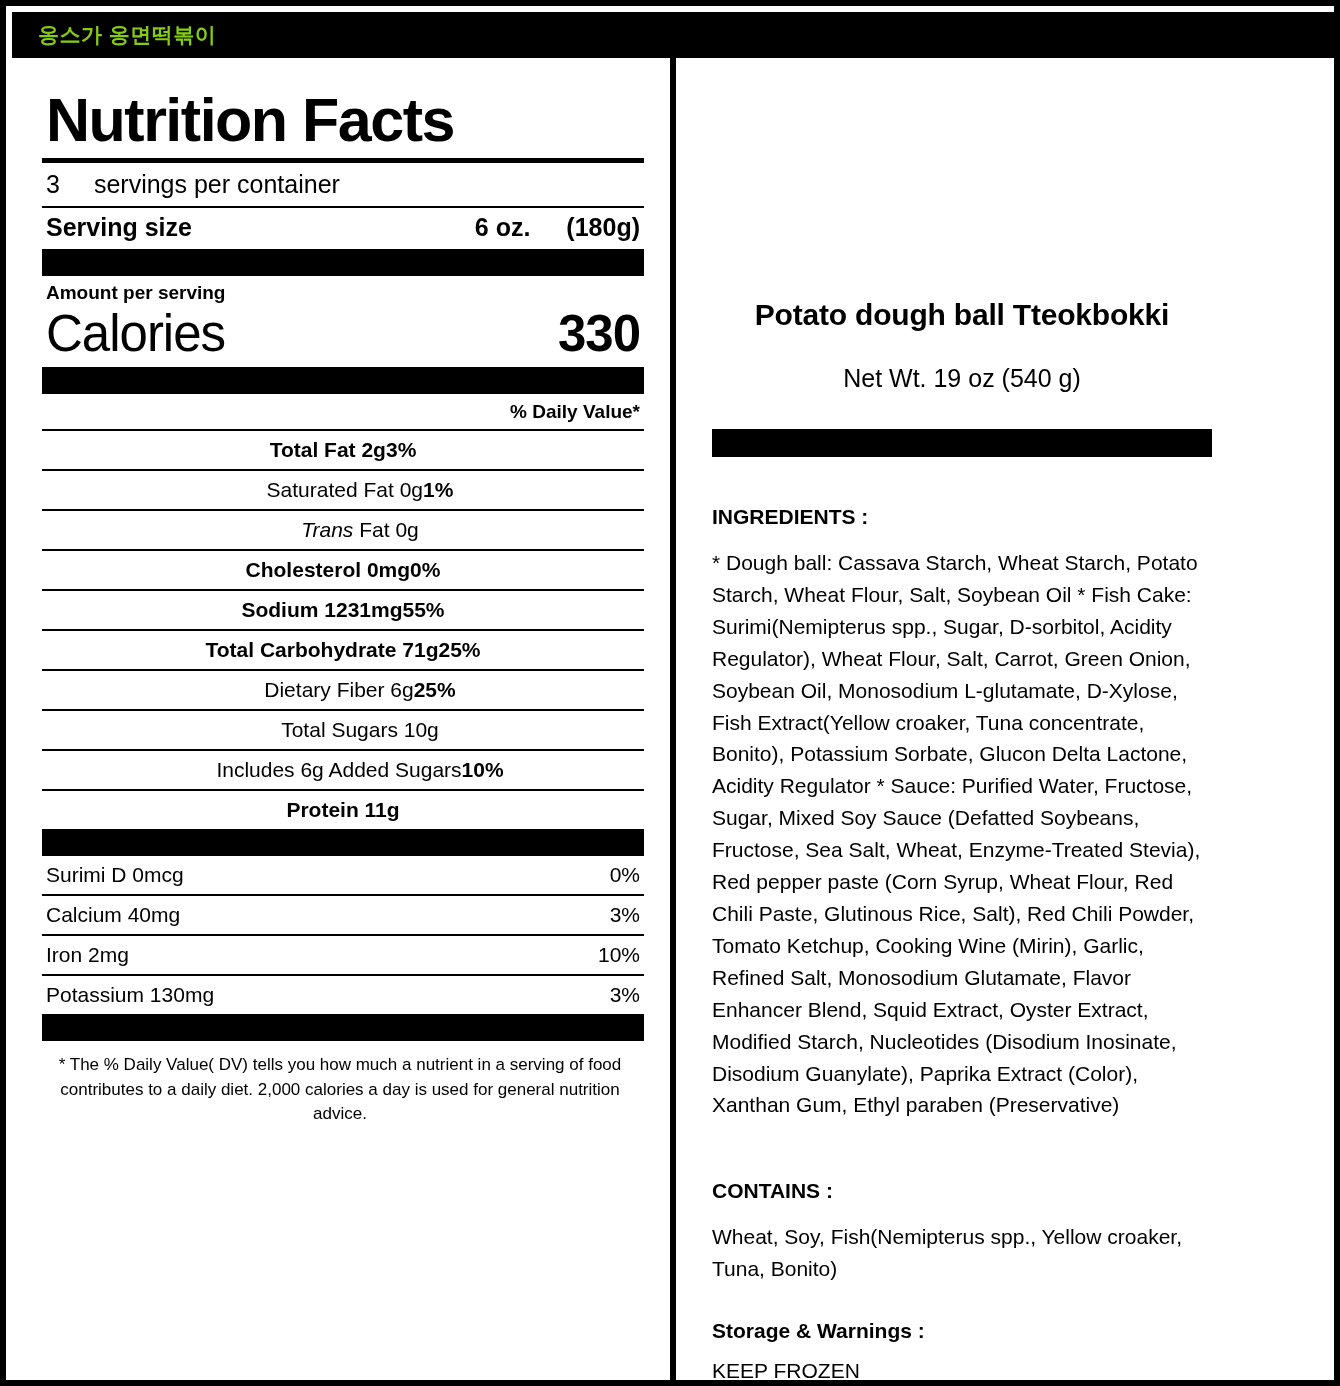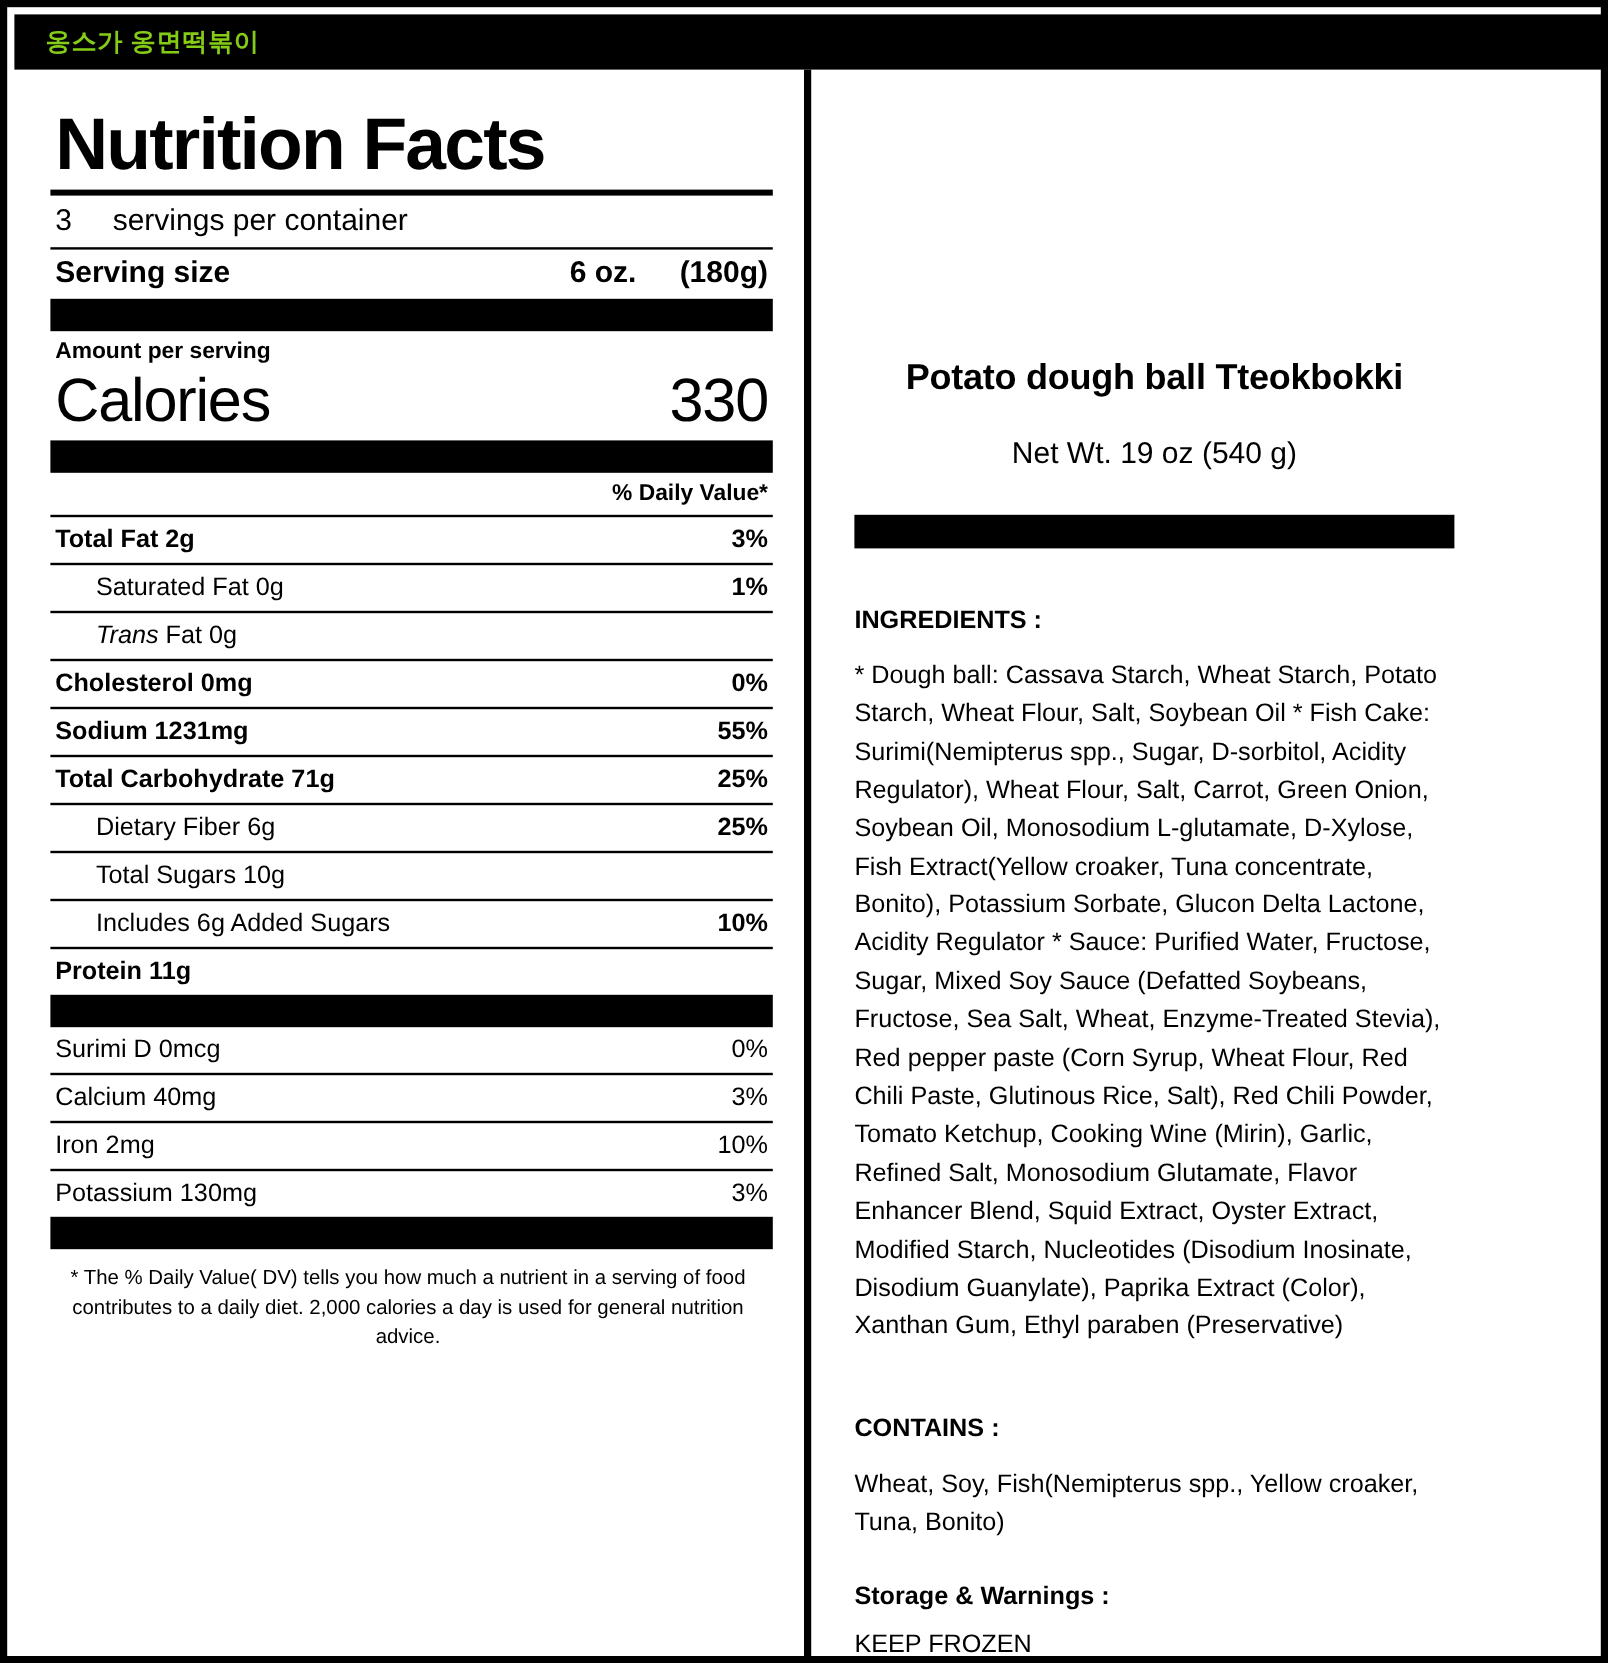--- a/index.html
+++ b/index.html
@@ -104,32 +104,32 @@
     padding: 0 4px 4px 4px;
   }
   .calories-row .lbl {
     font-size: 51px;
     font-weight: normal;
     letter-spacing: -1px;
     text-align: right;
   }
   .calories-row .val {
     font-size: 51px;
-    font-weight: normal;
+    font-weight: bold;
     letter-spacing: -1px;
   }
   .dv-header {
     text-align: right;
     font-size: 19px;
     font-weight: bold;
     padding: 7px 4px 6px 0;
   }
   .nut-row {
     display: flex;
-    justify-content: space-between;
+    justify-content: center;
     align-items: baseline;
     font-size: 21px;
     padding: 7px 4px 7px 4px;
     border-top: 2px solid #000;
   }
   .nut-row .name { white-space: nowrap; }
   .nut-row .pct { font-weight: bold; }
   .bold { font-weight: bold; }
   .indent1 { padding-left: 34px; }
   .indent2 { padding-left: 34px; }

